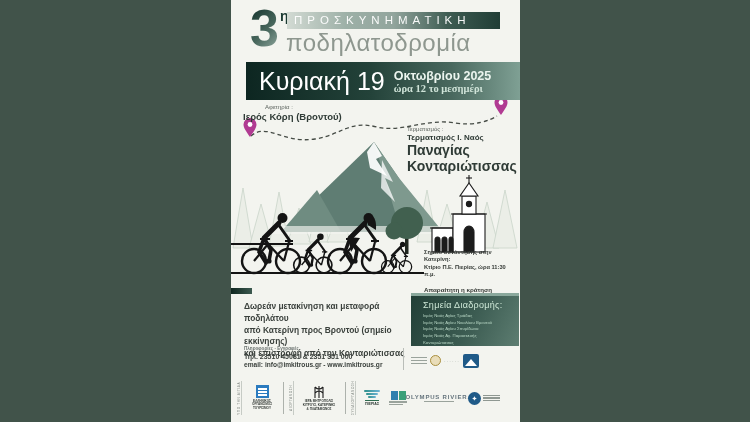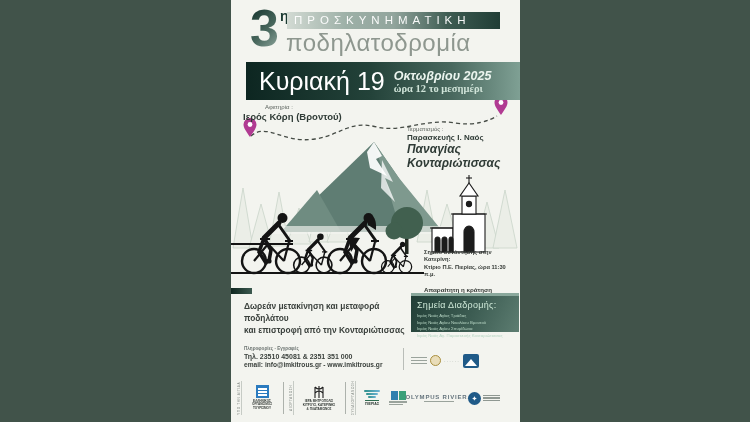--- a/index.html
+++ b/index.html
@@ -19,42 +19,42 @@
            background:linear-gradient(90deg,#d2dad3 0%,#9db0a7 28%,#51706699 50%,#3f5d53 75%,#203d35 100%);
            color:rgba(255,255,255,.95);font-size:11.5px;letter-spacing:5px;
            padding-left:7px;box-sizing:border-box;white-space:nowrap;overflow:hidden;}
   .tmain{left:55px;top:29px;font-size:24px;color:#8e978f;letter-spacing:.5px;}
   
   .dbanner{left:15px;top:62px;right:0;height:38px;
            background:linear-gradient(90deg,#0d2621 0%,#234239 45%,#49685e 75%,#7fa094 100%);
            display:flex;align-items:center;padding-left:13px;box-sizing:border-box;gap:9px;}
   .dday{font-size:25px;font-weight:400;color:#ffffff;white-space:nowrap;}
   .dcol{display:flex;flex-direction:column;line-height:1.15;padding-top:2px;}
-  .dmonth{font-size:12.5px;font-weight:700;color:#ecf5ef;font-style:italic;}
+  .dmonth{font-size:12.5px;font-weight:700;color:#ecf5ef;}
   .dtime{font-size:10.5px;font-weight:700;color:#cfe3d8;font-family:Liberation Serif, serif;}
   
   .slabel{left:34px;top:104px;font-size:6px;color:#5c635e;}
   .sname{left:12px;top:111px;font-size:9.5px;font-weight:700;color:#2f3b36;}
   .elabel{left:176px;top:126px;font-size:6px;color:#5c635e;}
   .ename1{left:176px;top:133px;font-size:8px;font-weight:700;color:#2f3b36;}
-  .ename2{left:176px;top:142px;font-size:12px;font-weight:700;color:#2f3b36;font-style:italic;}
+  .ename2{left:176px;top:142px;font-size:14px;font-weight:700;color:#2f3b36;}
   
   .meet{left:193px;top:249px;width:94px;color:#333834;}
   .meet .m1,.meet .m2{font-size:5.7px;font-weight:700;line-height:1.3;}
   .meet .note{font-size:6.2px;font-weight:700;margin-top:7px;}
   
   .stub{left:0;top:288px;width:21px;height:6px;
         background:linear-gradient(90deg,#0f2720,#3d5a50);}
   
   .transport{left:13px;top:301px;width:180px;font-size:8.4px;font-weight:700;
              color:#3a403c;line-height:1.4;}
   
-  .rbox{left:180px;top:293px;right:1px;height:39px;box-sizing:border-box;
+  .rbox{left:180px;top:293px;right:1px;height:53px;box-sizing:border-box;
         background:linear-gradient(115deg,#223f37 0%,#3c5c52 55%,#5d7d71 100%);
-        border-top:3px solid #8aa89c;padding:4px 6px;}
+        border-top:3px solid #8aa89c;padding:4px 12px;}
   .rtitle{font-size:9px;color:#cfe9d8;letter-spacing:.3px;margin-bottom:3px;}
   .ritem{font-size:4.3px;color:#b7d6c4;line-height:1.55;}
   
   .contact{left:13px;top:346px;line-height:1.3;}
   .chead{font-size:4.6px;color:#6b7370;font-weight:700;}
   .cphone{font-size:7px;font-weight:700;color:#3a403c;}
   .cmail{font-size:6.6px;font-weight:700;color:#3a403c;}
   .cdiv{left:172px;top:348px;width:1px;height:22px;background:#b9bdb8;}
   
   .slogos{left:180px;top:350px;width:106px;height:21px;display:flex;
@@ -125,21 +125,21 @@
       </g>
       <g transform="translate(270,15)">
         <path d="M0,0 C-4,-6 -6.5,-9 -6.5,-12.5 a6.5,6.5 0 1,1 13,0 C6.5,-9 4,-6 0,0 Z" fill="#b13a92"></path>
         <circle cx="0" cy="-12.5" r="2.4" fill="#ffffff"></circle>
       </g>
     </svg>
 
     <div class="abs slabel">Αφετηρία :</div>
     <div class="abs sname">Ιερός Κόρη (Βροντού)</div>
     <div class="abs elabel">Τερματισμός :</div>
-    <div class="abs ename1">Παρασκευής Ι. Ναός</div>
+    <div class="abs ename1">Τερματισμός Ι. Ναός</div>
     <div class="abs ename2">Παναγίας Κονταριώτισσας</div>
 
     <svg class="abs" style="left:0;top:130px;" width="289" height="150" viewBox="0 0 289 150">
 
       <g fill="#ebeee7" stroke="#c9d4c9" stroke-width="0.8">
         <polygon points="2,118 12,58 22,118"></polygon>
         <polygon points="18,118 30,74 42,118"></polygon>
         <polygon points="38,116 48,62 58,116"></polygon>
         <polygon points="56,114 68,78 80,114"></polygon>
         <polygon points="78,112 88,66 98,112"></polygon>
@@ -212,20 +212,21 @@
     <div class="abs meet">
       <div class="m1">Σημείο συνάντησης στην Κατερίνη:</div>
       <div class="m2">Κτίριο Π.Ε. Πιερίας, ώρα 11:30 π.μ.</div>
       <div class="note">Απαραίτητη η κράτηση</div>
     </div>
 
     <div class="abs stub"></div>
 
     <div class="abs transport">
       <div>Δωρεάν μετακίνηση και μεταφορά ποδηλάτου</div>
+      <div>από Κατερίνη προς Βροντού (σημείο εκκίνησης)</div>
       <div>και επιστροφή από την Κονταριώτισσας</div>
     </div>
 
     <div class="abs rbox">
       <div class="rtitle">Σημεία Διαδρομής:</div>
       <div class="ritem">Ιερός Ναός Αγίας Τριάδας</div>
       <div class="ritem">Ιερός Ναός Αγίου Νικολάου Βροντού</div>
       <div class="ritem">Ιερός Ναός Αγίου Σπυρίδωνα</div>
       <div class="ritem">Ιερός Ναός Αγ. Παρασκευής Κονταριώτισσας</div>
     </div>

